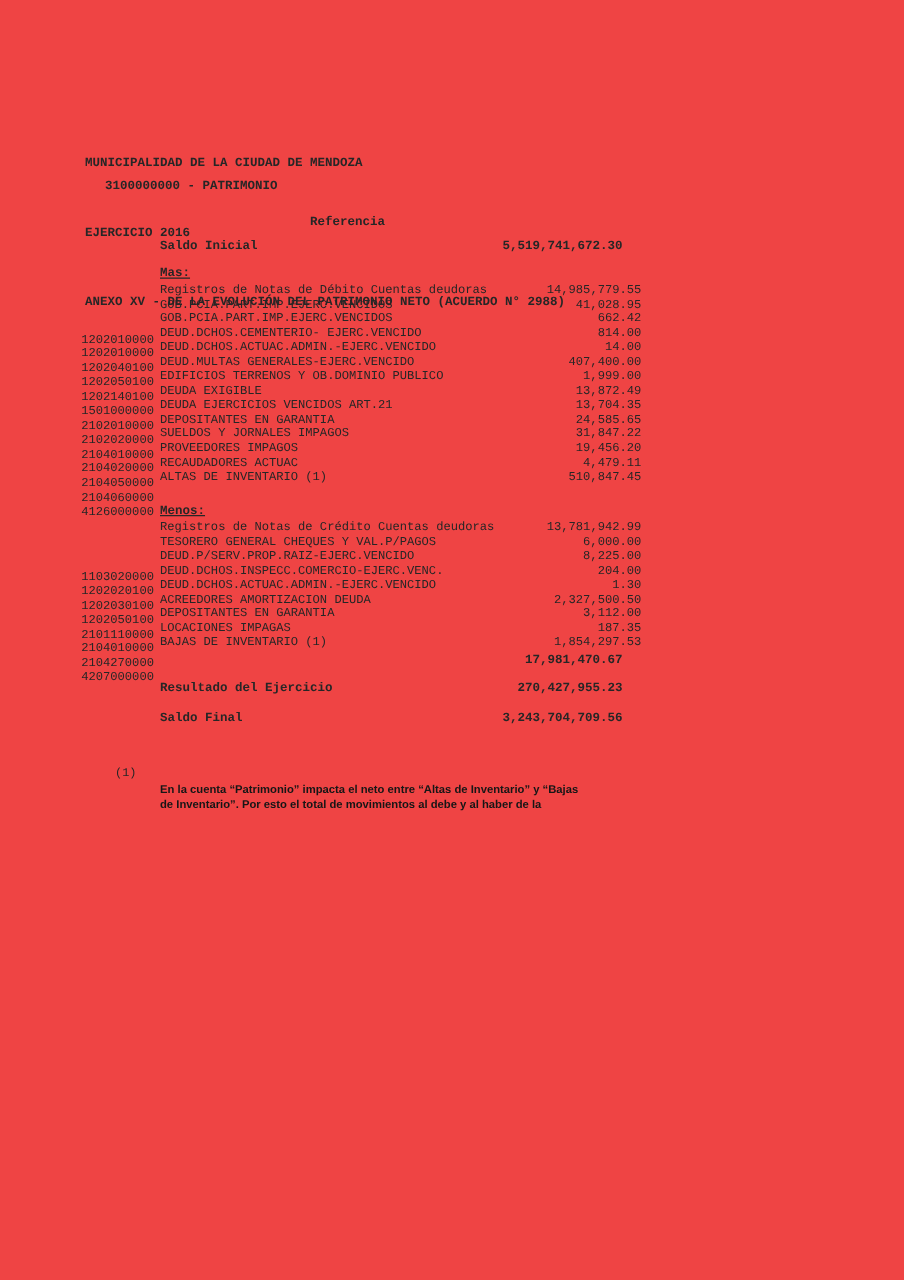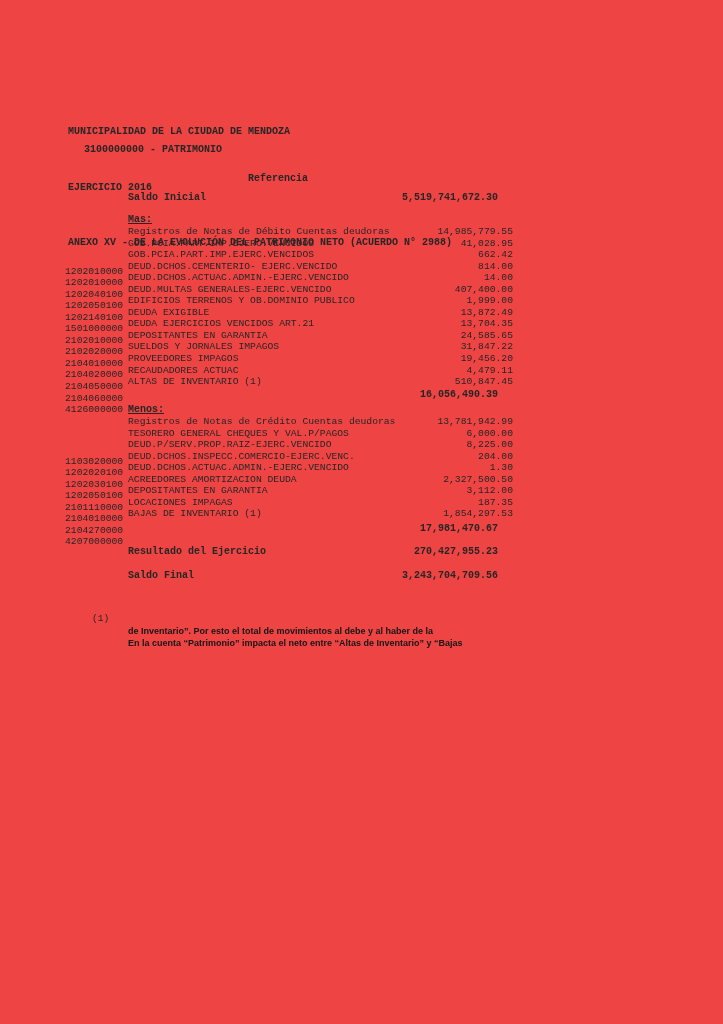--- a/index.html
+++ b/index.html
@@ -115,23 +115,20 @@
       <span class="desc">RECAUDADORES ACTUAC</span>
       <span class="amt">4,479.11</span>
     </div>
     <div class="row">
       <span class="code">4126000000</span>
       <span class="desc">ALTAS DE INVENTARIO (1)</span>
       <span class="amt">510,847.45</span>
     </div>
   </div>
 
-  <div class="line" style="top:389px">
-    <span class="grand">16,056,490.39</span>
-  </div>
 
   <div class="sech" style="top:404px">Menos:</div>
 
   <div class="rows" style="top:416px">
     <div class="row">
       <span class="code"></span>
       <span class="desc">Registros de Notas de Crédito Cuentas deudoras</span>
       <span class="amt">13,781,942.99</span>
     </div>
     <div class="row">
@@ -185,17 +182,17 @@
     <span class="grand">270,427,955.23</span>
   </div>
 
   <div class="line" style="top:570px">
     <span class="lbl">Saldo Final</span>
     <span class="grand">3,243,704,709.56</span>
   </div>
 
   <div class="fnmark">(1)</div>
   <div class="fntext">
+    <div>En la cuenta “Patrimonio” impacta el neto entre “Altas de Inventario” y “Bajas</div>
     <div>de Inventario”. Por esto el total de movimientos al debe y al haber de la</div>
-    <div>En la cuenta “Patrimonio” impacta el neto entre “Altas de Inventario” y “Bajas</div>
   </div>
 
 </div>
 
 </body></html>

